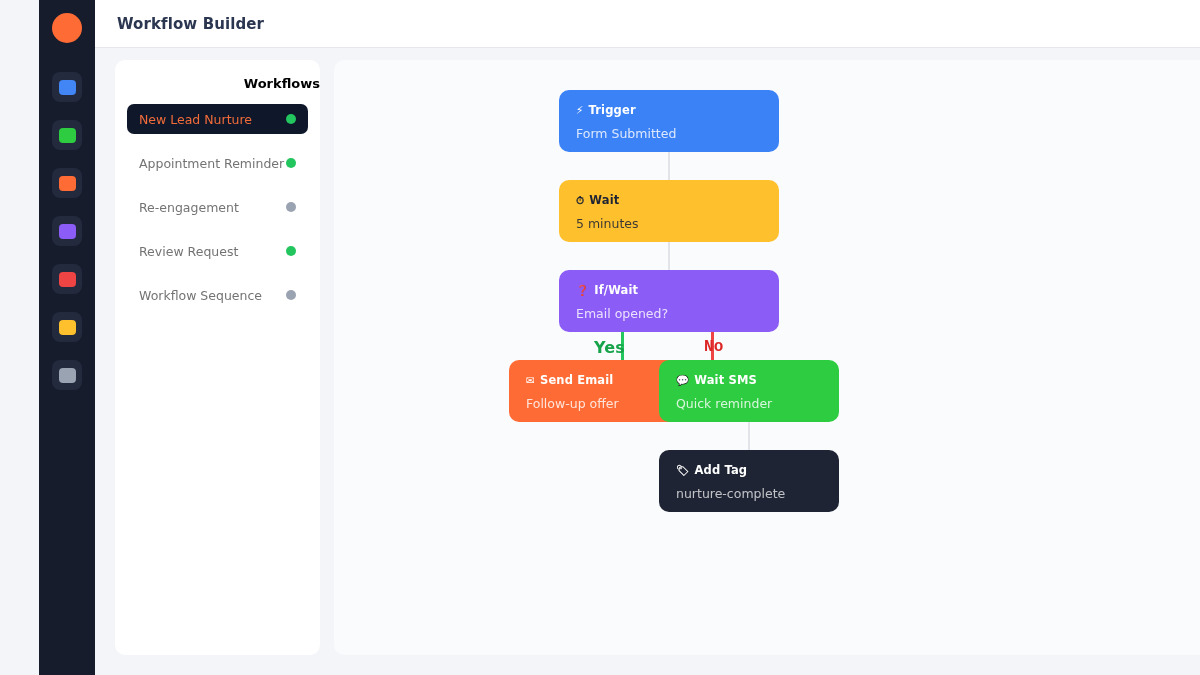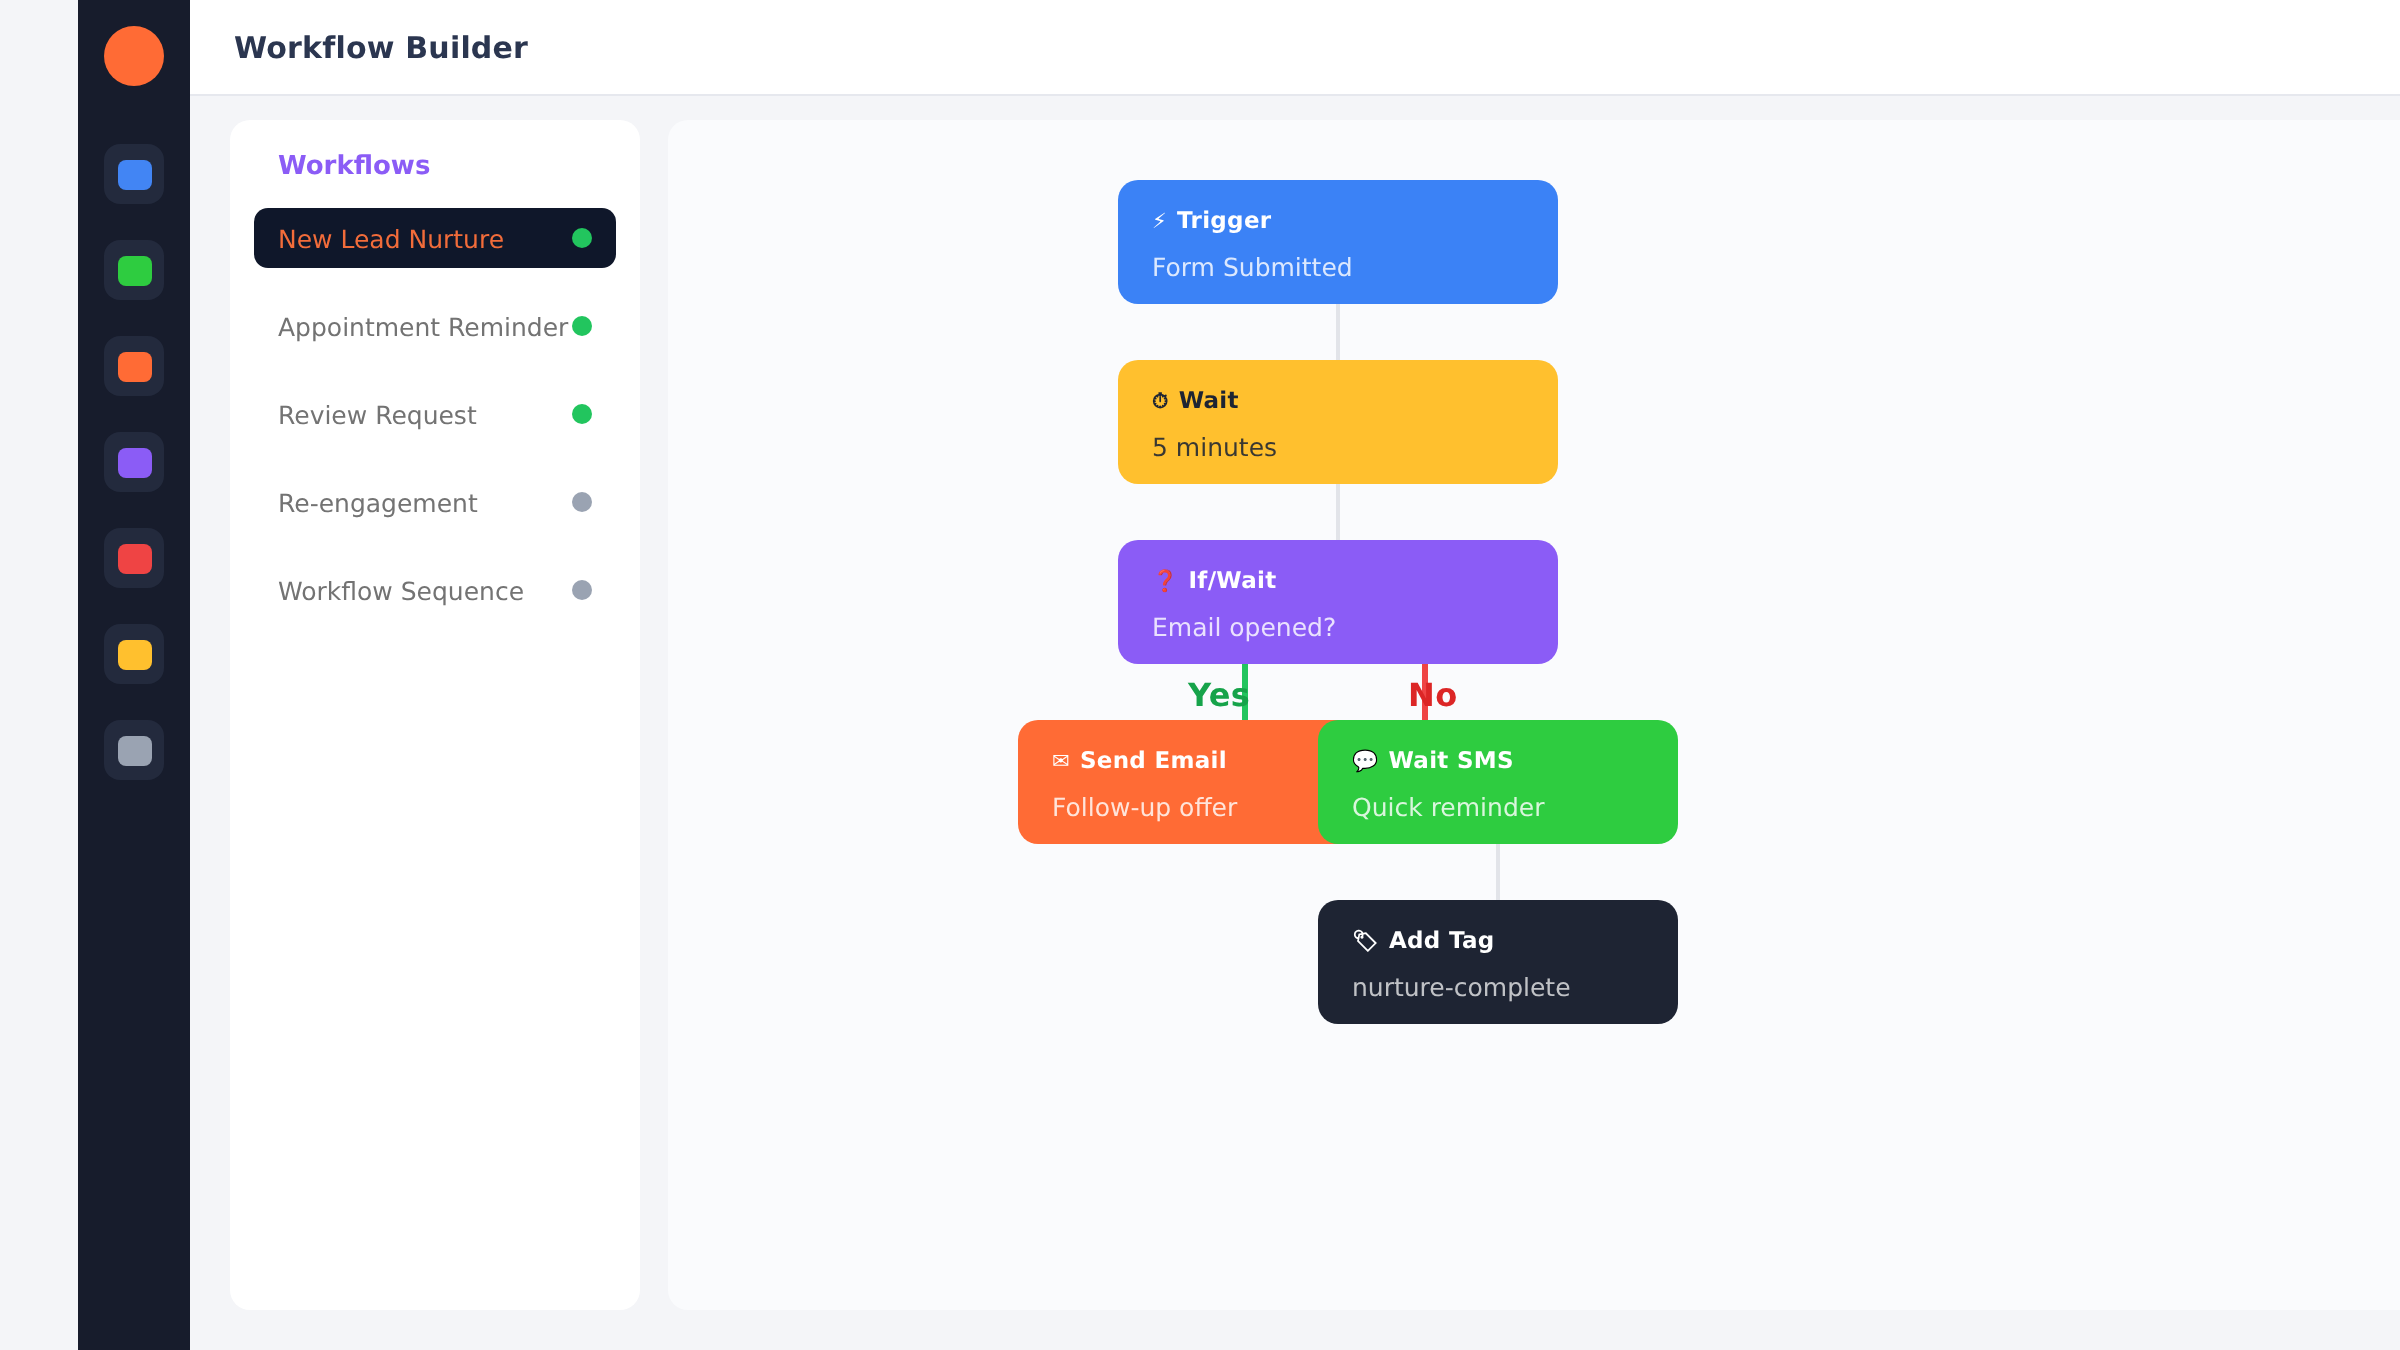--- a/index.html
+++ b/index.html
@@ -82,21 +82,22 @@
     left: 76px; top: 60px;
     width: 205px;
     height: 595px;
     background: #ffffff;
     border-radius: 10px;
   }
   .list-title {
     margin: 16px 0 0 24px;
     font-size: 13px;
     font-weight: bold;
-    color: #8b5cf6;
+    color: #000000;
+    text-align: right;
   }
   .wf-list {
     margin-top: 13px;
     list-style: none;
   }
   .wf-item {
     position: relative;
     height: 30px;
     margin: 0 12px 14px 12px;
     padding: 0 12px;
@@ -145,21 +146,21 @@
   .conn.no  { background: #ef4444; width: 3px; }
 
   .branch-label {
     position: absolute;
     font-size: 16px;
     font-weight: bold;
     letter-spacing: 0.2px;
     text-align: center;
   }
   .branch-label.yes { color: #16a34a; }
-  .branch-label.no  { color: #dc2626; }
+  .branch-label.no  { color: #dc2626; font-family: Liberation Mono, monospace; }
 
   
   .node {
     position: absolute;
     border-radius: 10px;
     padding: 13px 17px 0 17px;
     cursor: pointer;
   }
   .node-head {
     font-size: 11.5px;
@@ -224,26 +225,26 @@
     <ul class="wf-list" id="wf-list">
         <li class="wf-item active">
           <span>New Lead Nurture</span>
           <span class="wf-dot" style="background: rgb(34, 197, 94);"></span>
         </li>
         <li class="wf-item">
           <span>Appointment Reminder</span>
           <span class="wf-dot" style="background: rgb(34, 197, 94);"></span>
         </li>
         <li class="wf-item">
+          <span>Re-engagement</span>
+          <span class="wf-dot" style="background: rgb(154, 163, 178);"></span>
+        </li>
+        <li class="wf-item">
           <span>Review Request</span>
           <span class="wf-dot" style="background: rgb(34, 197, 94);"></span>
-        </li>
-        <li class="wf-item">
-          <span>Re-engagement</span>
-          <span class="wf-dot" style="background: rgb(154, 163, 178);"></span>
         </li>
         <li class="wf-item">
           <span>Workflow Sequence</span>
           <span class="wf-dot" style="background: rgb(154, 163, 178);"></span>
         </li>
       </ul>
   </section>
 
   <section class="canvas-panel">
     <div class="flow" id="flow">

